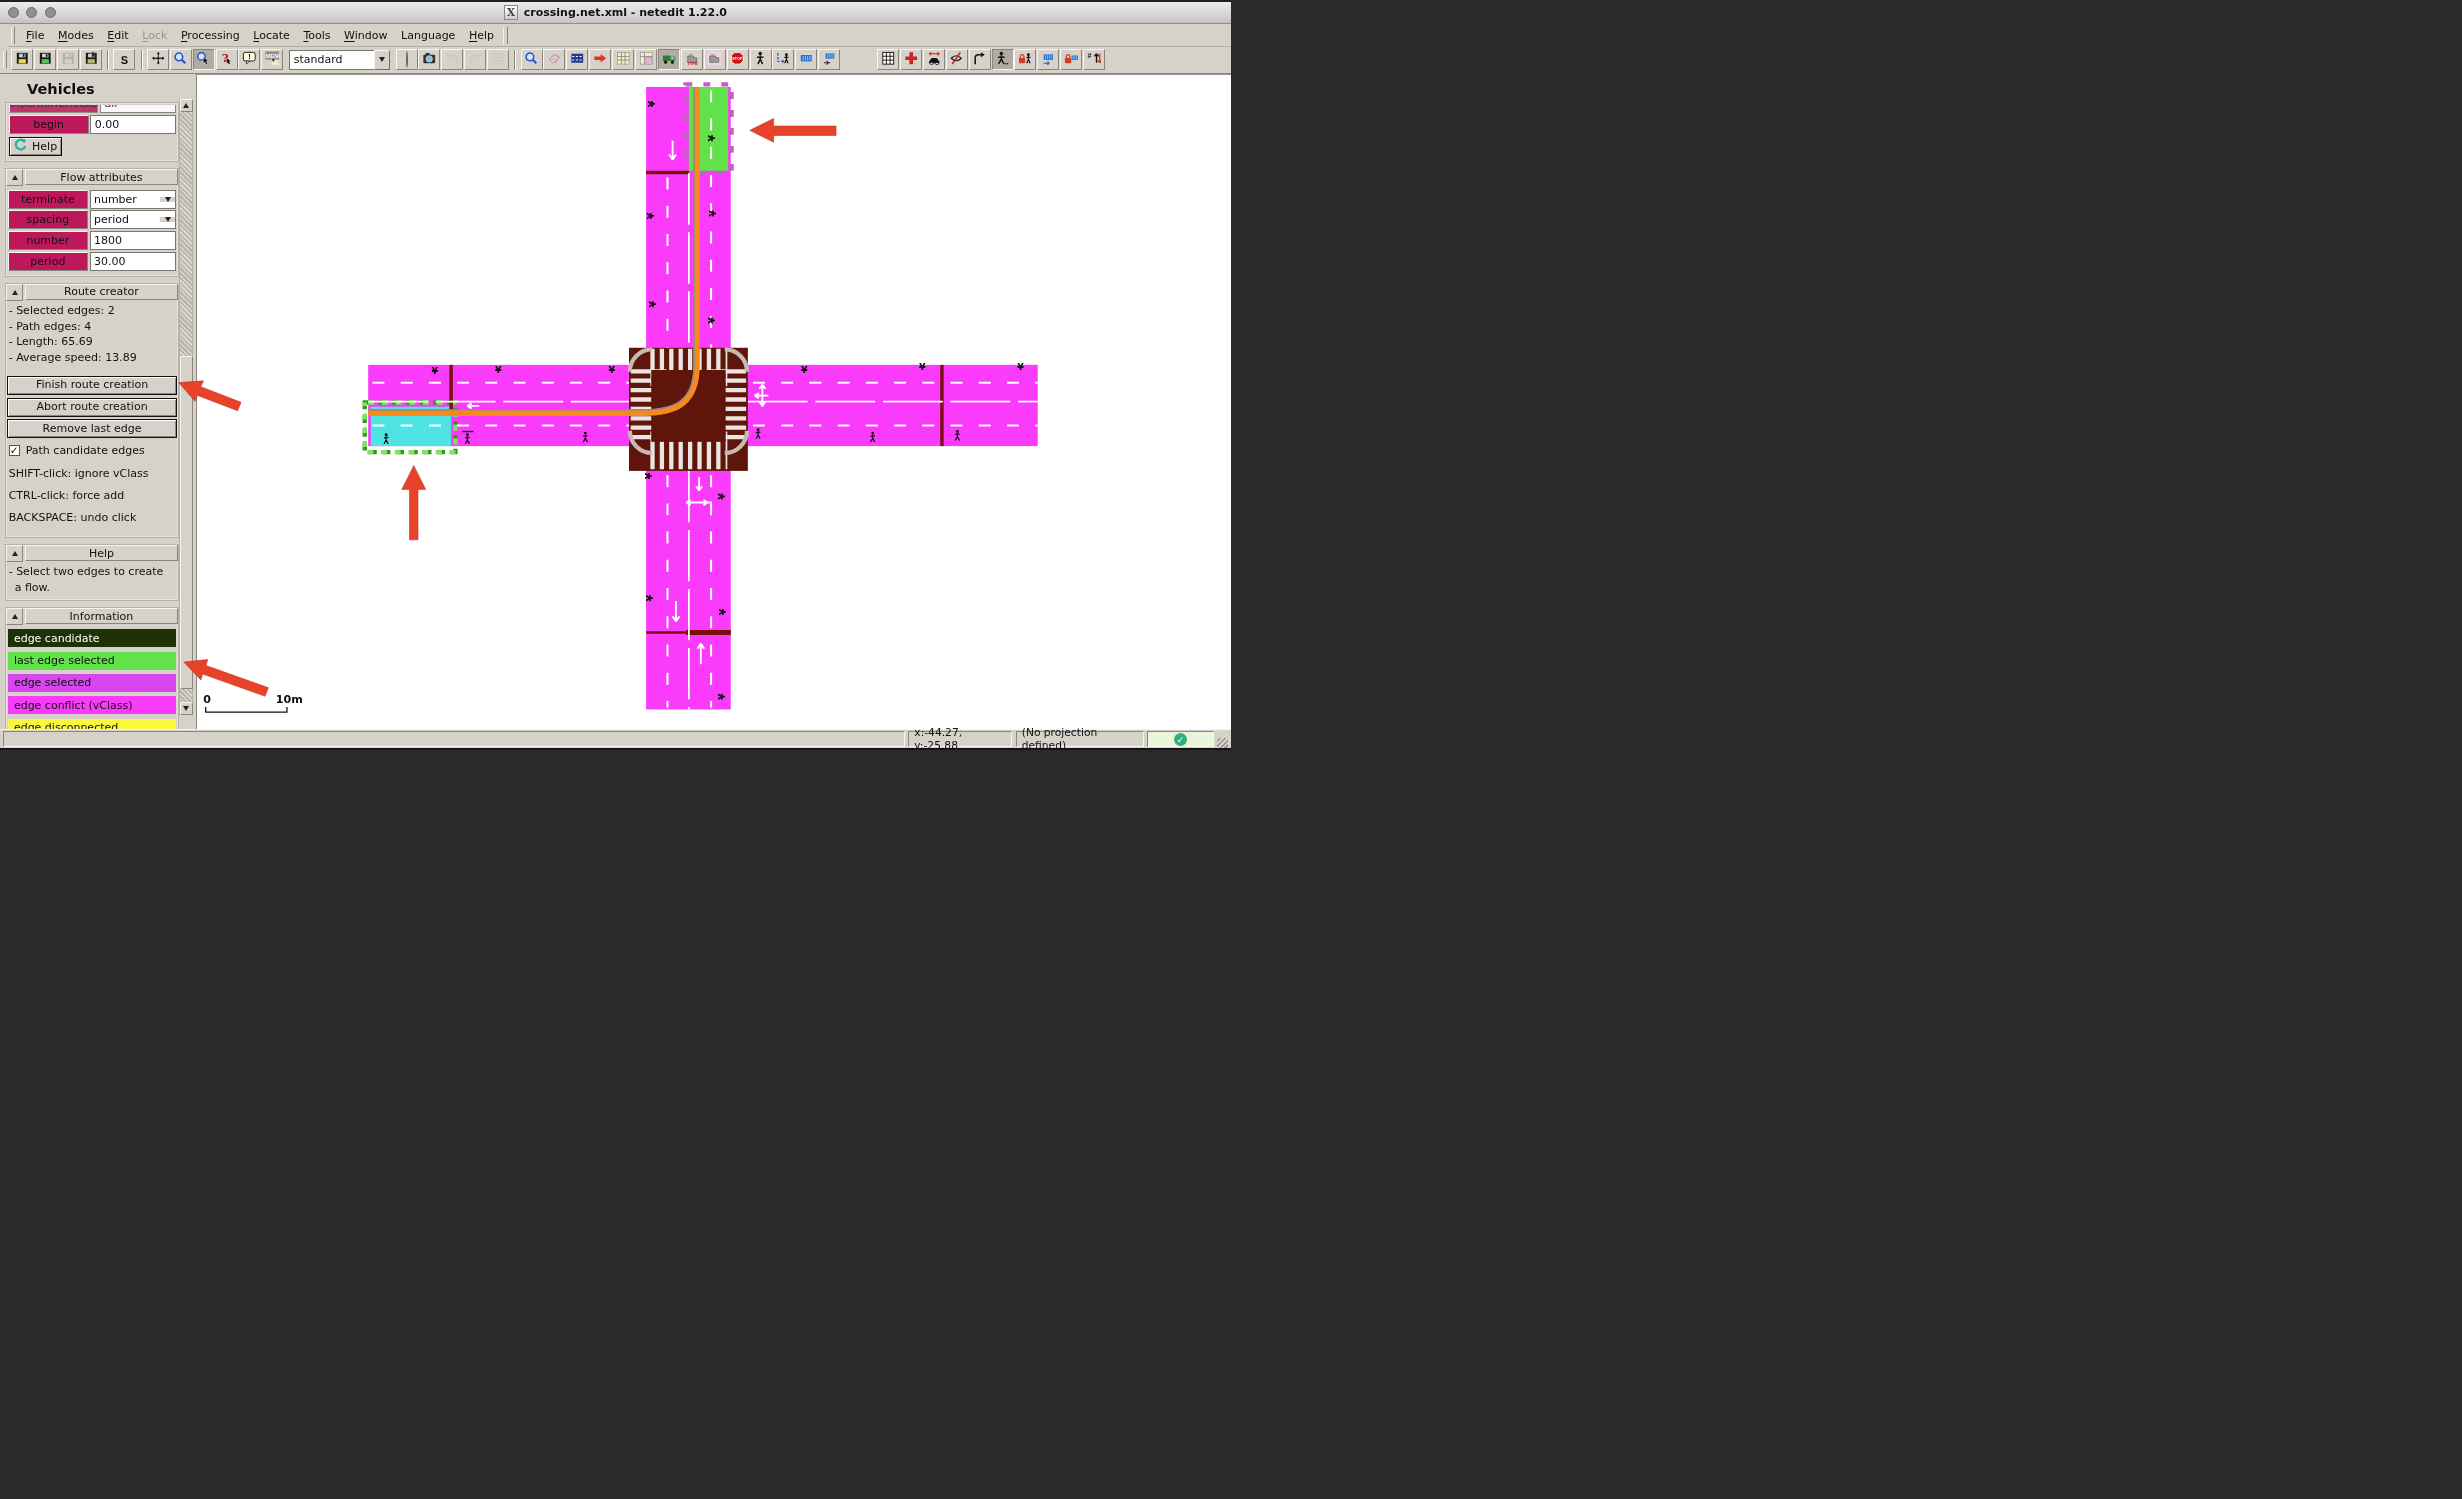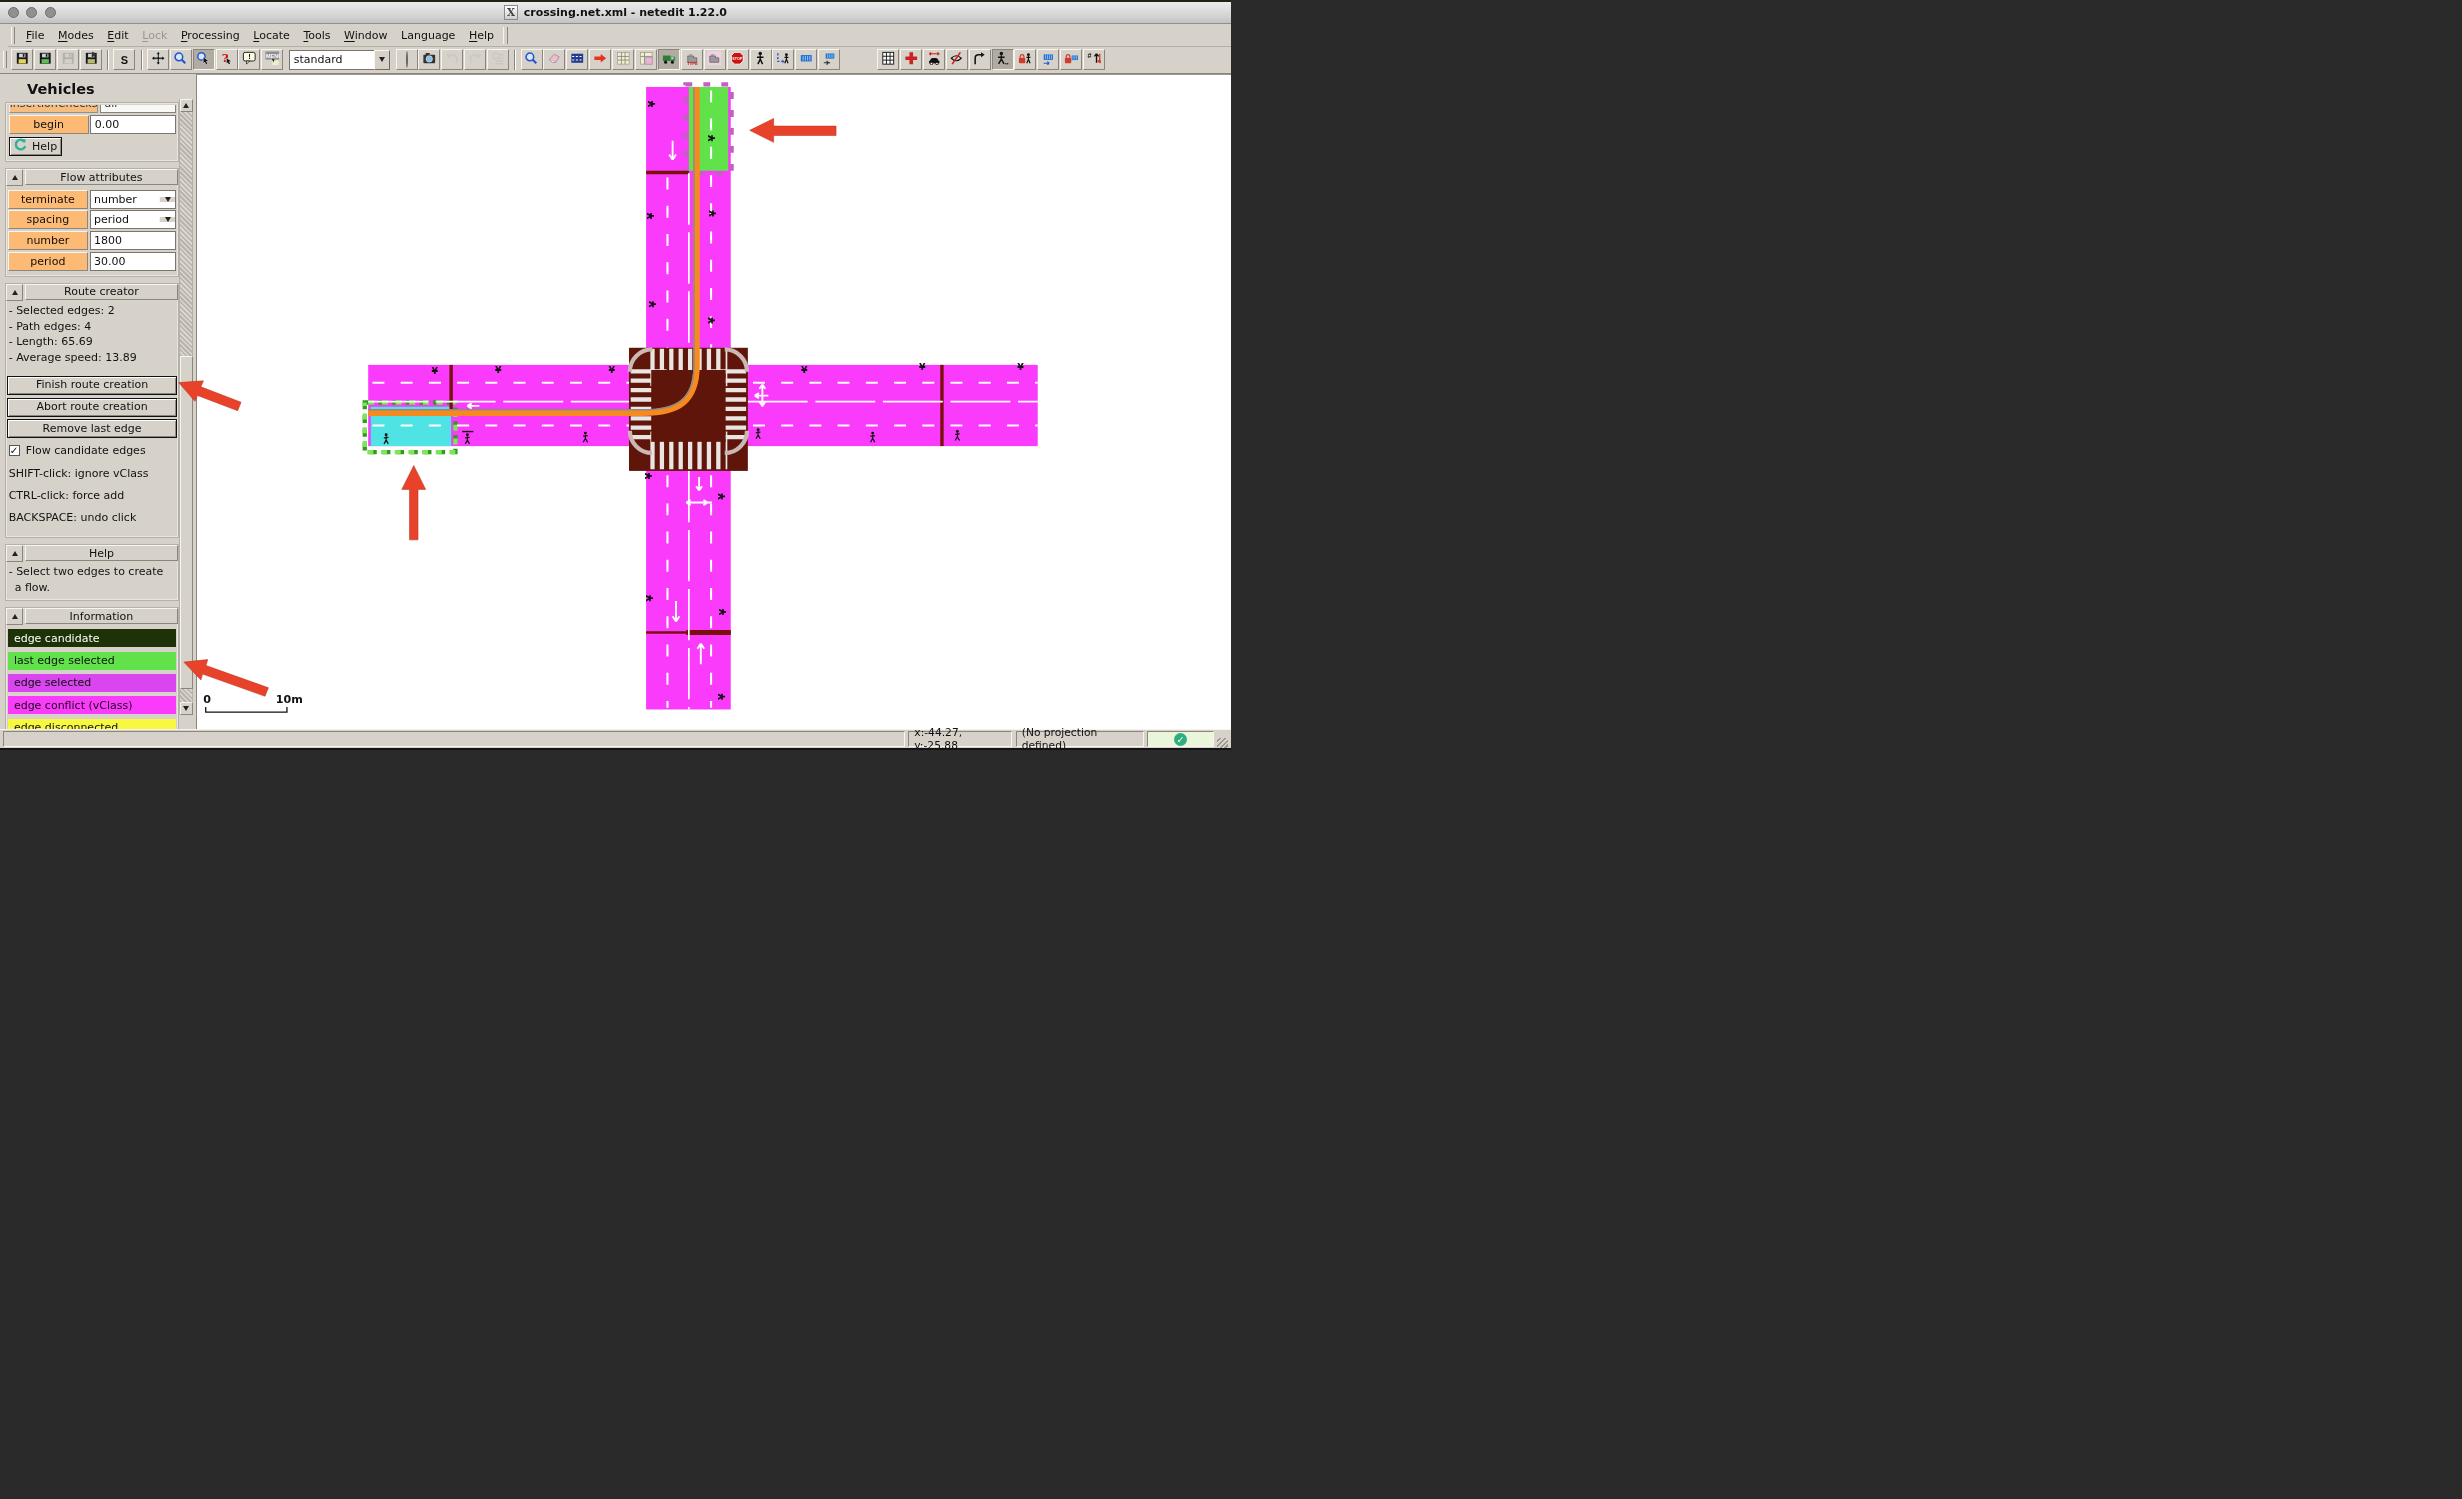--- a/index.html
+++ b/index.html
@@ -53,21 +53,21 @@
   .cwheel { width:13.7px; height:13.7px; border-radius:50%;
     background:conic-gradient(#f00,#ff0,#0f0,#0ff,#00f,#f0f,#f00); border:0.9px solid #666; }
   
   #sidebar { position:absolute; left:0; top:72px; width:197px; height:655px; background:#d6d2ca;
     border-right:0.9px solid #8a867e; }
   #sidebar-inner { position:absolute; left:5.1px; top:0; width:174px; height:100%; }
   #frame-title { font-size:14.5px; font-weight:bold; color:#111; margin:6.8px 0 5.1px 22px; }
   .panel { border:0.9px solid #b5b1a9; box-shadow:inset 0 0 0 0.9px #e9e6e0; padding:1.7px 1.7px 3.4px 1.7px; margin-bottom:6px; }
   .row { display:flex; gap:1.7px; margin:1.7px 0.9px; height:19px; }
   .lbl { flex:0 0 80px; display:flex; align-items:center; justify-content:center; font-size:11px;
-    color:#111; background:#fdba74; border:0.9px solid; border-color:#f8f5ef #8a867e #8a867e #f8f5ef; }
+    color:#111; background:#be185d; border:0.9px solid; border-color:#f8f5ef #8a867e #8a867e #f8f5ef; }
   .val { flex:1; background:#fff; border:0.9px solid #7a766e; font-size:11px; color:#111;
     display:flex; align-items:center; padding:0 3.4px; }
   .val.sel { padding:0; }
   .val.sel .seltxt { flex:1; padding:0 3.4px; }
   .val.sel .cbtn { border-top:none; border-bottom:none; border-right:none; }
   #clip-row { height:8.5px; overflow:hidden; margin:0 0.9px; }
   #clip-row .row { margin:0; transform:translateY(-11px); opacity:.85; }
   .push-btn { display:block; width:100%; height:19px; background:#d6d2ca; border:0.9px solid #111;
     box-shadow:inset 0.9px 0.9px 0 #fff, inset -0.9px -0.9px 0 #8a867e; font-size:11px; color:#111;
     font-family:"DejaVu Sans", sans-serif; margin:2.6px 0; text-align:center; line-height:16.2px; }
@@ -561,21 +561,21 @@
         </div>
         <div class="info-line">- Selected edges: 2</div>
         <div class="info-line">- Path edges: 4</div>
         <div class="info-line">- Length: 65.69</div>
         <div class="info-line">- Average speed: 13.89</div>
         <button class="push-btn" style="margin-top:12px">Finish route creation</button>
         <button class="push-btn">Abort route creation</button>
         <button class="push-btn">Remove last edge</button>
         <div class="chk-row">
           <span class="chk-box">✓</span>
-          <span class="chk-lbl">Flow candidate edges</span>
+          <span class="chk-lbl">Path candidate edges</span>
         </div>
         <div class="hint-line">SHIFT-click: ignore vClass</div>
         <div class="hint-line">CTRL-click: force add</div>
         <div class="hint-line">BACKSPACE: undo click</div>
       </div>
 
       <div class="grp">
         <div class="grp-hd">
           <span class="collapse-btn">
               <span class="tri-up"></span>

